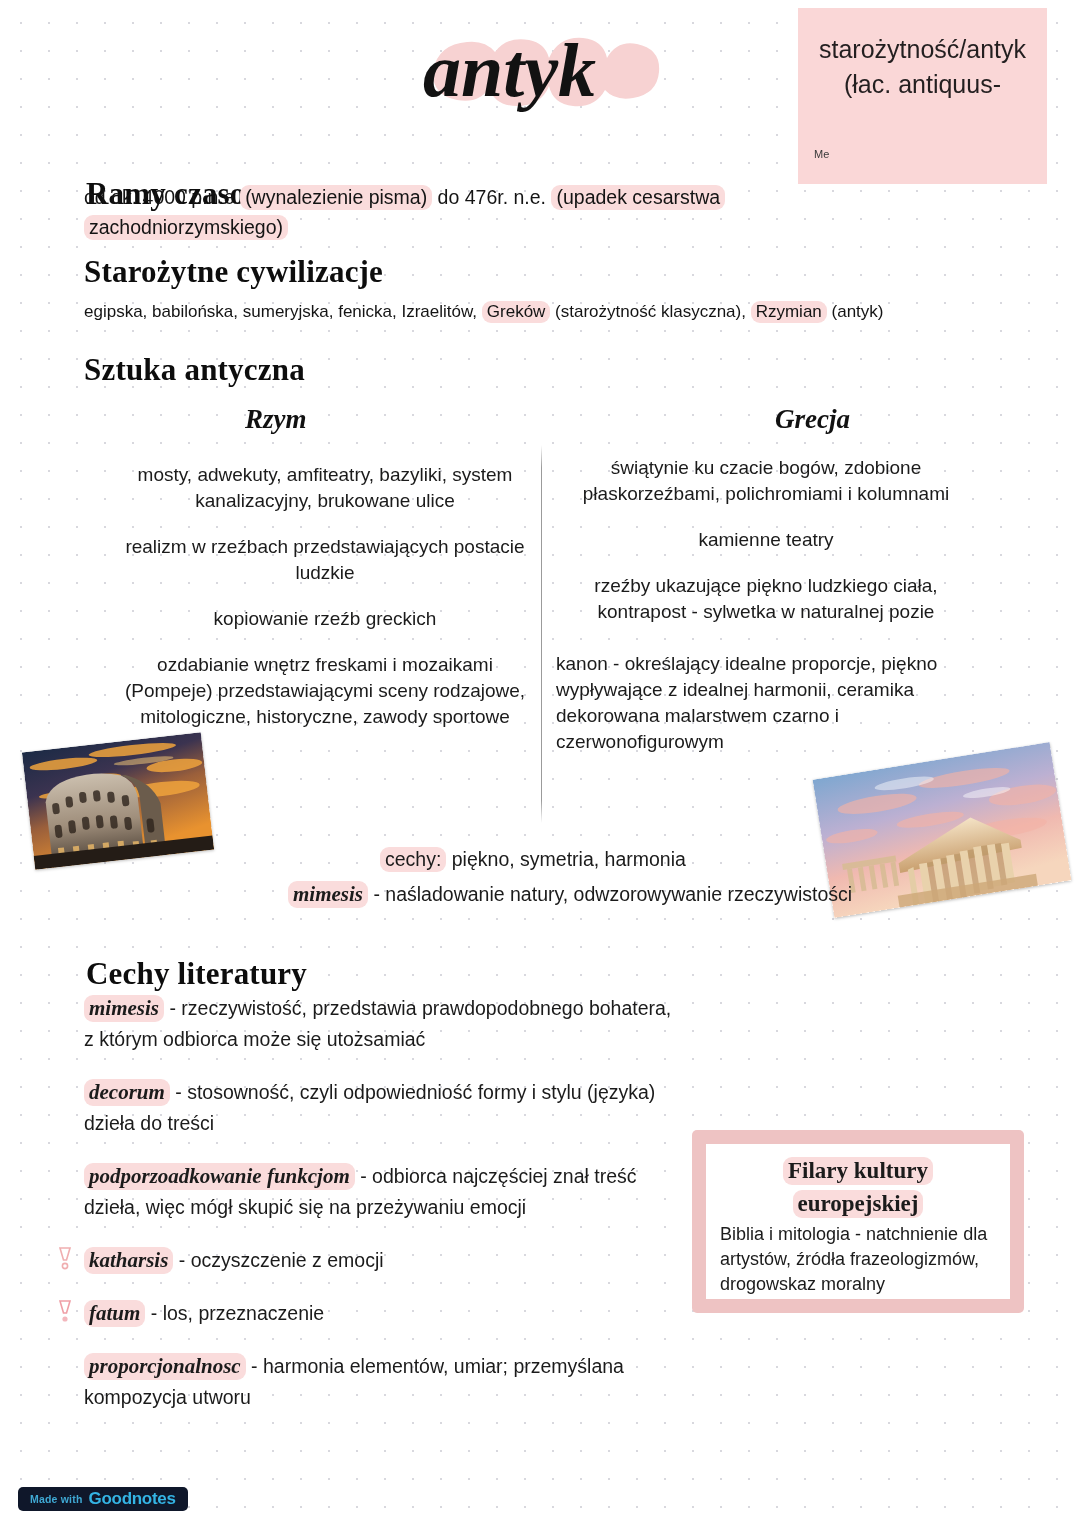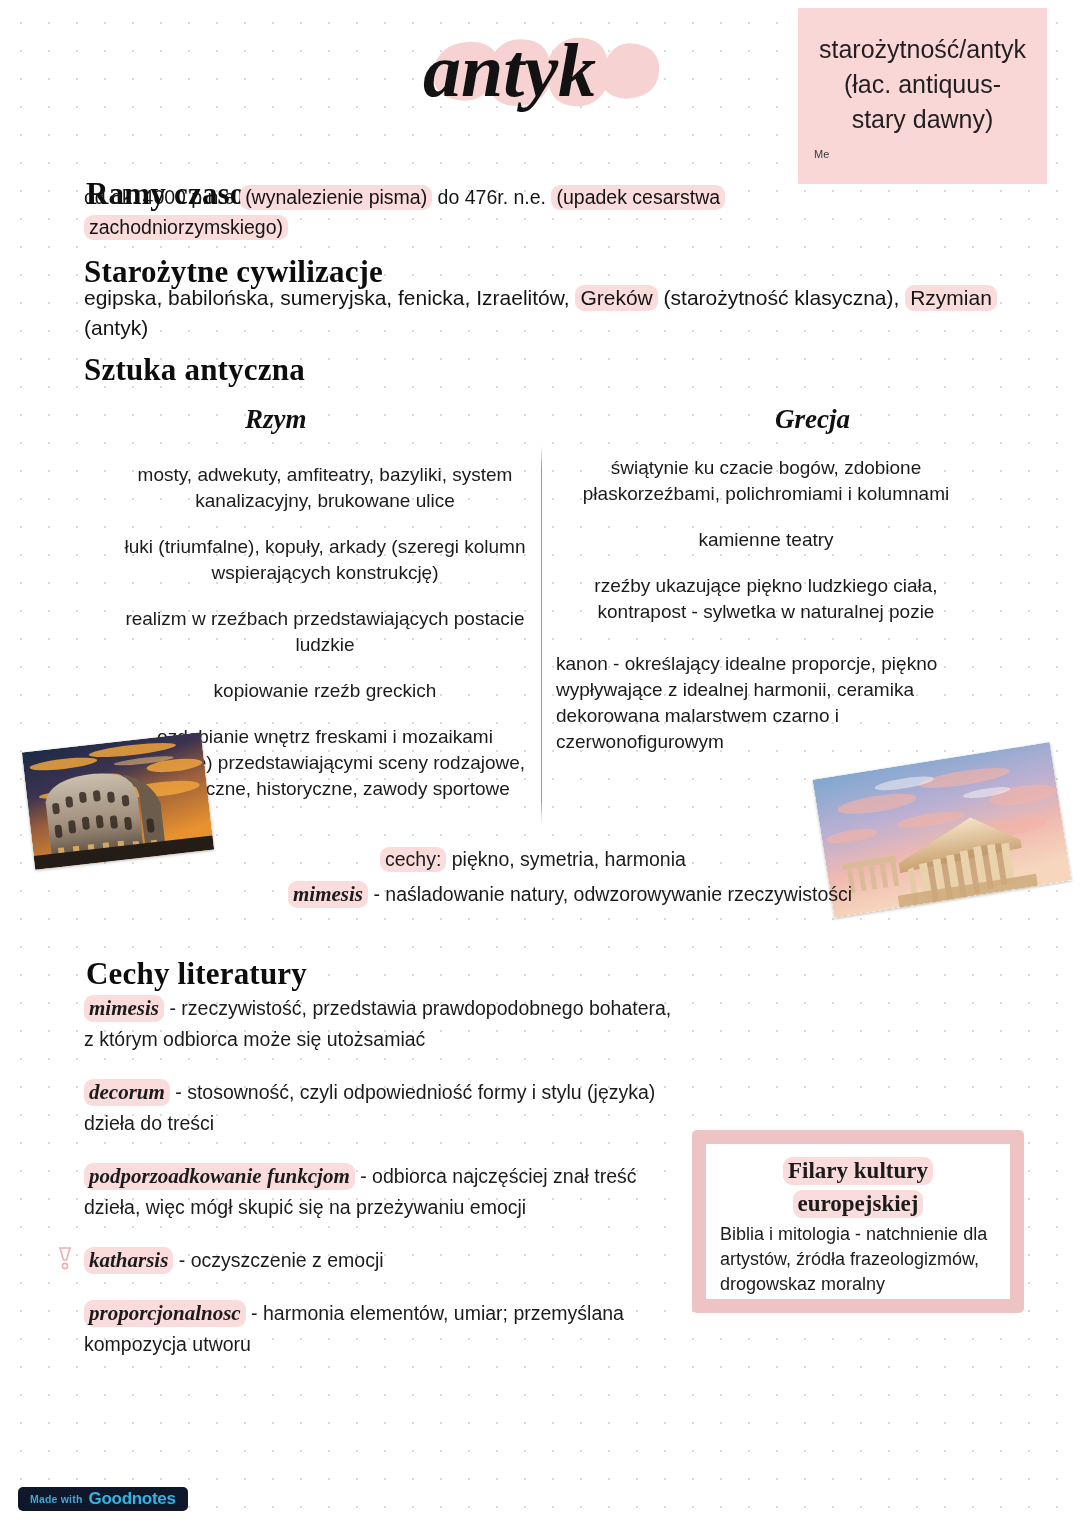--- a/index.html
+++ b/index.html
@@ -46,21 +46,21 @@
     background:#fadcdc;
     border-radius:9px;
     padding:1px 5px 2px 5px;
     box-decoration-break:clone;
     -webkit-box-decoration-break:clone;
   }
 
   .body-txt{font-size:19.5px;line-height:30px;color:#141414;}
 
   #ramy-body{left:84px;top:182px;width:680px;}
-  #staroz-body{left:84px;top:283px;width:940px;font-size:21px;line-height:30px;}
+  #staroz-body{left:84px;top:297px;width:940px;font-size:17px;line-height:30px;}
 
   
   #col-divider{
     left:541px;top:445px;width:1px;height:378px;
     background:linear-gradient(to bottom,rgba(150,150,150,0) 0%,#9b9b9b 6%,#9b9b9b 94%,rgba(150,150,150,0) 100%);
   }
   .script-head{
     font-family:"Liberation Serif", serif;
     font-style:italic;font-weight:bold;
     font-size:27px;color:#111;
@@ -144,21 +144,20 @@
                q-8 20-32 20 q-22 0-28-18 q-10 16-32 12 q-26-5-24-30 z" fill="#f7d2d2"></path>
       <text x="8" y="78" font-family="Liberation Serif, serif" font-style="italic" font-weight="bold" font-size="76" fill="#121212">antyk</text>
     </g>
   </svg>
 </div>
 
 <div class="abs" id="def-card">
   <div class="def-text">
     <div>starożytność/antyk</div>
     <div>(łac. antiquus-</div>
-    <div>stary dawny)</div>
   </div>
   <div class="def-me">Me</div>
 </div>
 
 <div class="abs h-serif" id="h-ramy">Ramy czasowe</div>
 <div class="abs body-txt" id="ramy-body">
   <span>od ok. 4000 p.n.e </span><span class="hl">(wynalezienie pisma)</span><span> do 476r. n.e. </span><span class="hl">(upadek cesarstwa zachodniorzymskiego)</span>
 </div>
 
 <div class="abs h-serif" id="h-staroz">Starożytne cywilizacje</div>
@@ -168,21 +167,20 @@
 
 <div class="abs h-serif" id="h-sztuka">Sztuka antyczna</div>
 
 <div class="abs script-head" id="head-rzym">Rzym</div>
 <div class="abs script-head" id="head-grecja">Grecja</div>
 
 <div class="abs" id="col-divider"></div>
 
 <div class="abs col-left">
   <div class="blk ctr">mosty, adwekuty, amfiteatry, bazyliki, system kanalizacyjny, brukowane ulice</div>
-  <div class="blk ctr">łuki (triumfalne), kopuły, arkady (szeregi kolumn wspierających konstrukcję)</div>
   <div class="blk ctr">realizm w rzeźbach przedstawiających postacie ludzkie</div>
   <div class="blk ctr">kopiowanie rzeźb greckich</div>
   <div class="blk ctr">ozdabianie wnętrz freskami i mozaikami (Pompeje) przedstawiającymi sceny rodzajowe, mitologiczne, historyczne, zawody sportowe</div>
 </div>
 
 <div class="abs col-right">
   <div class="blk ctr">świątynie ku czacie bogów, zdobione płaskorzeźbami, polichromiami i kolumnami</div>
   <div class="blk ctr">kamienne teatry</div>
   <div class="blk ctr">rzeźby ukazujące piękno ludzkiego ciała, kontrapost - sylwetka w naturalnej pozie</div>
   <div class="blk lft" style="margin-top:26px">kanon - określający idealne proporcje, piękno wypływające z idealnej harmonii, ceramika dekorowana malarstwem czarno i czerwonofigurowym</div>
@@ -339,20 +337,29 @@
   <div class="item">
     <span class="bang">
       <svg width="14" height="24" viewBox="0 0 14 24" aria-hidden="true">
         <path d="M2 1 L12 1 L8.5 13 L5.5 13 Z" fill="none" stroke="#f0aeb0" stroke-width="1.6"></path>
         <circle cx="7" cy="19" r="2.6" fill="none" stroke="#f0aeb0" stroke-width="1.6"></circle>
       </svg>
     </span>
     <span class="hl term">katharsis</span><span> - oczyszczenie z emocji</span>
   </div>
 
+  <div class="item">
+    <span class="bang">
+      <svg width="14" height="24" viewBox="0 0 14 24" aria-hidden="true">
+        <path d="M2 1 L12 1 L8.5 13 L5.5 13 Z" fill="none" stroke="#ef9fa6" stroke-width="1.6"></path>
+        <circle cx="7" cy="19" r="2.6" fill="#f3b7bd"></circle>
+      </svg>
+    </span>
+    <span class="hl term">fatum</span><span> - los, przeznaczenie</span>
+  </div>
 
   <div class="item">
     <span class="hl term">proporcjonalnosc</span><span> - harmonia elementów, umiar; przemyślana kompozycja utworu</span>
   </div>
 
 </div>
 
 <div class="abs" id="filary-box">
   <div id="filary-inner">
     <div id="filary-title">

